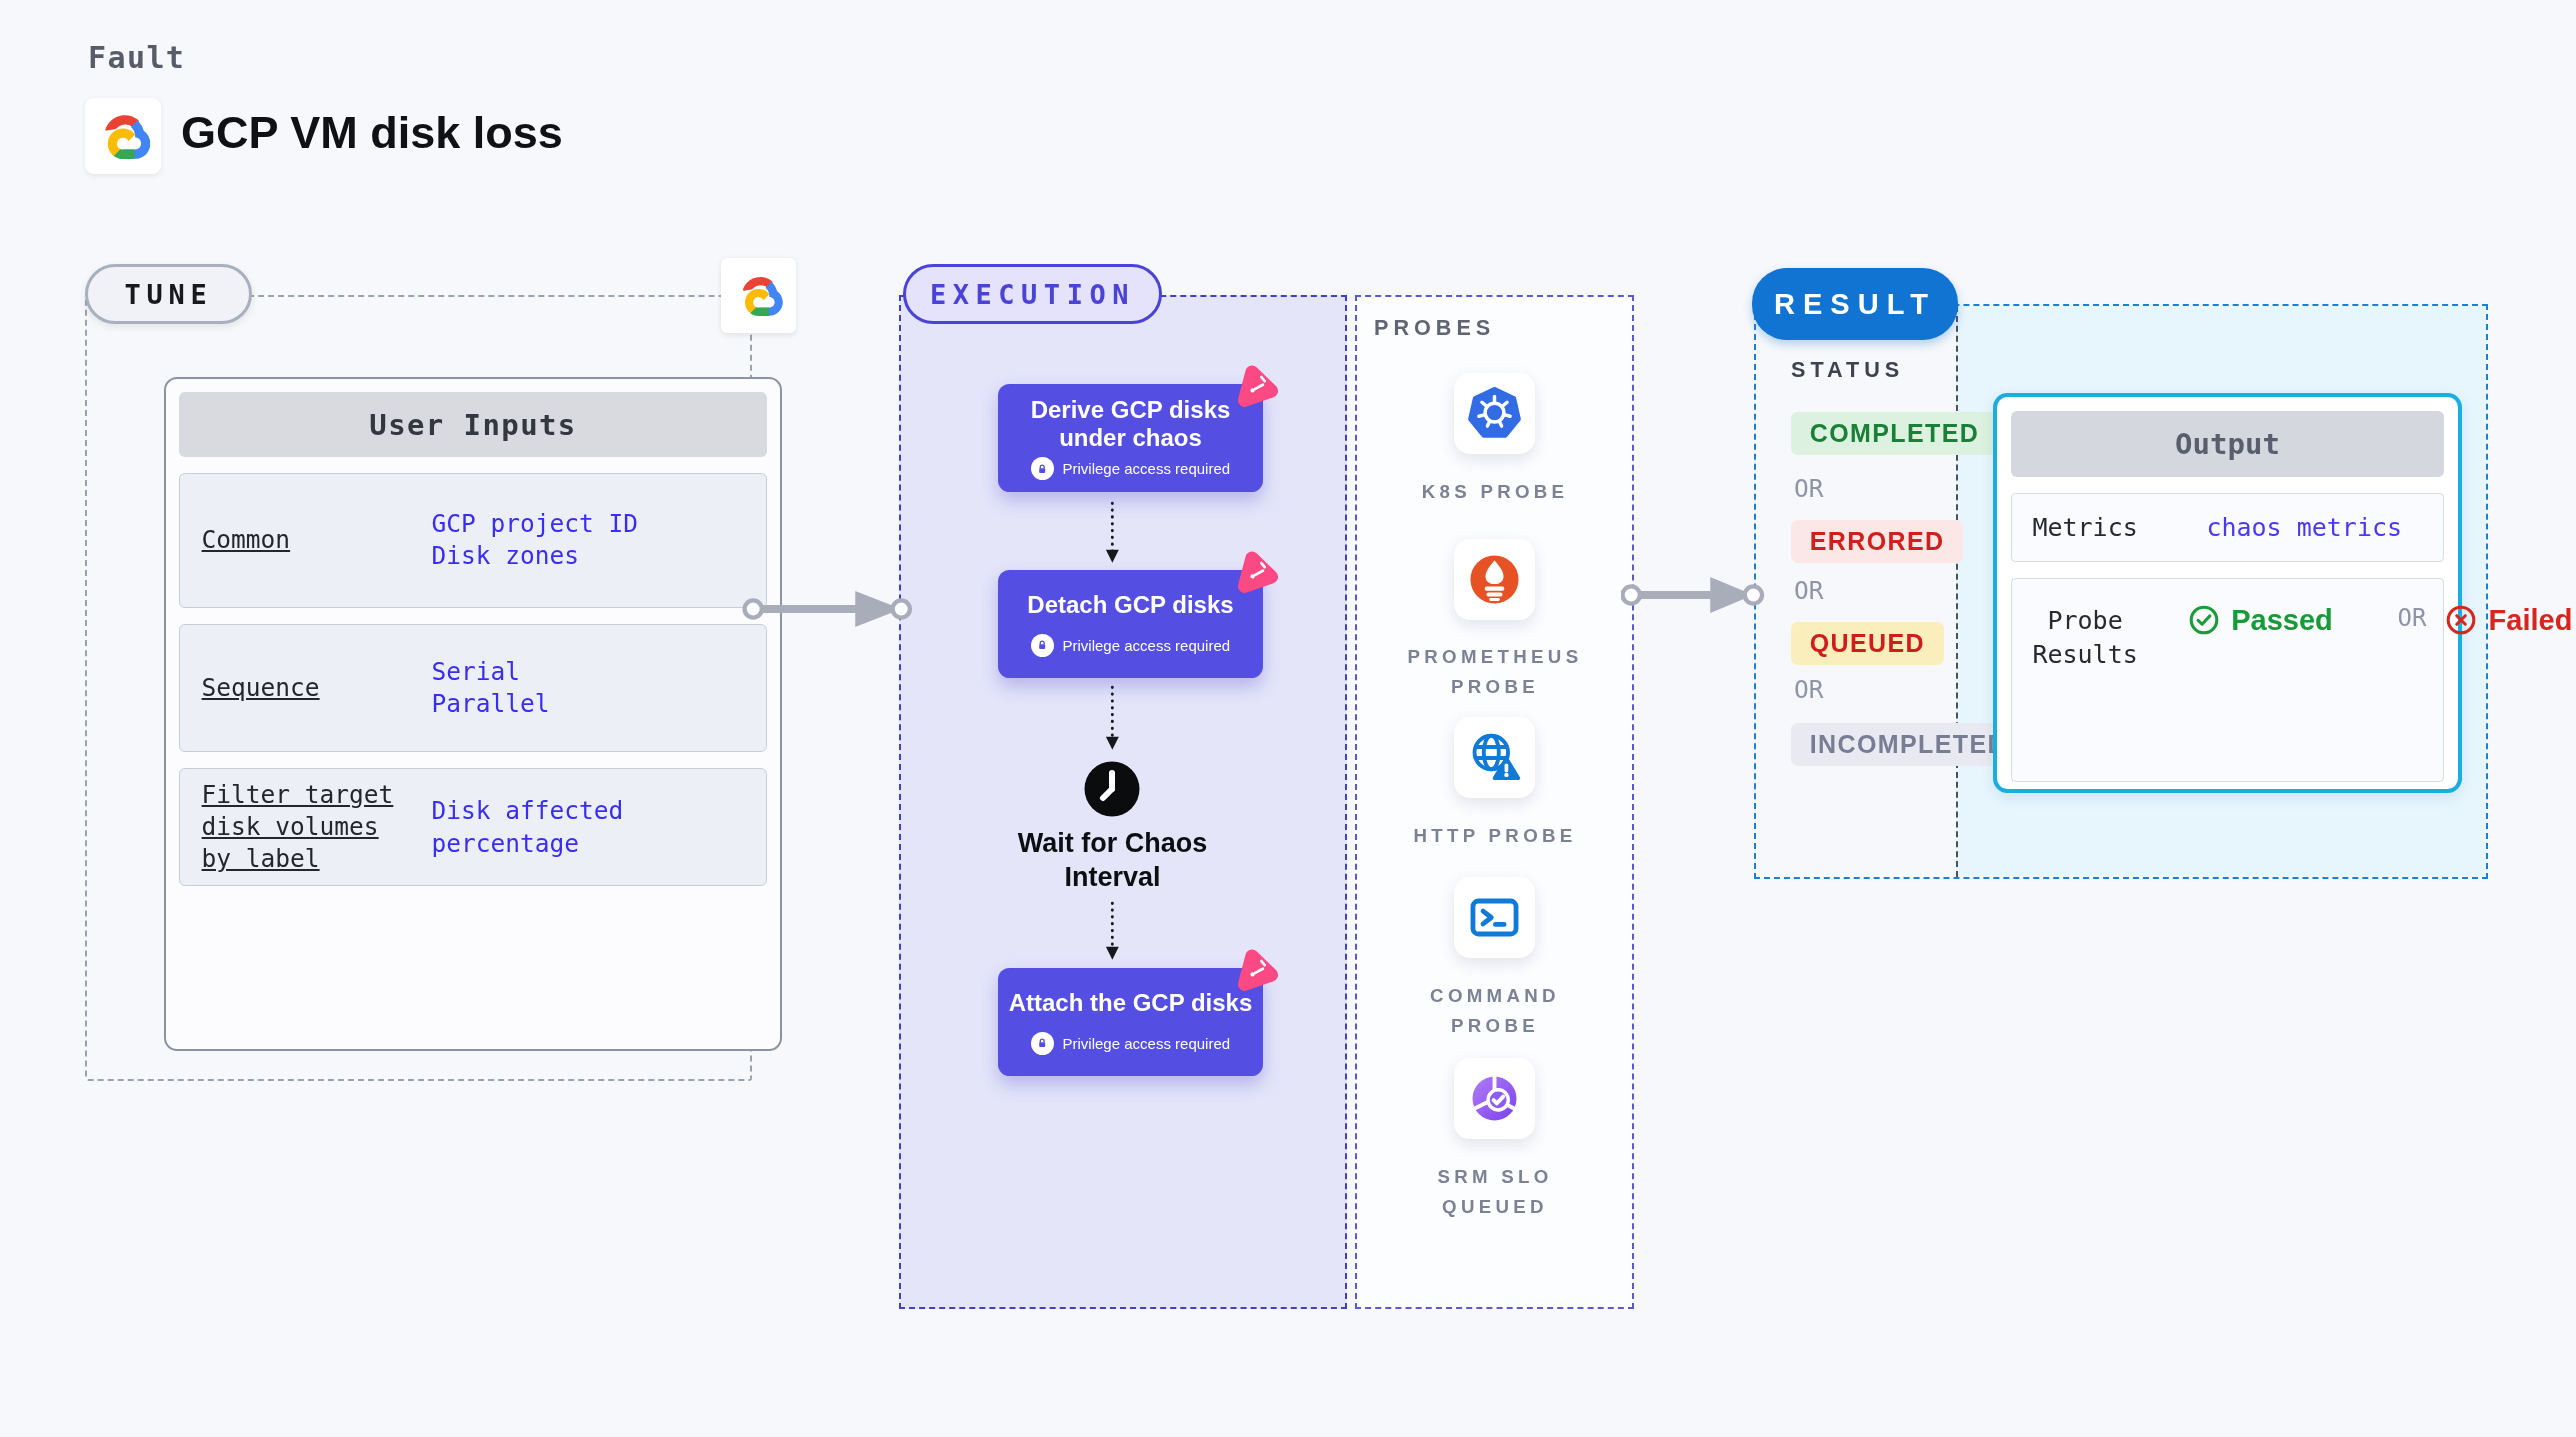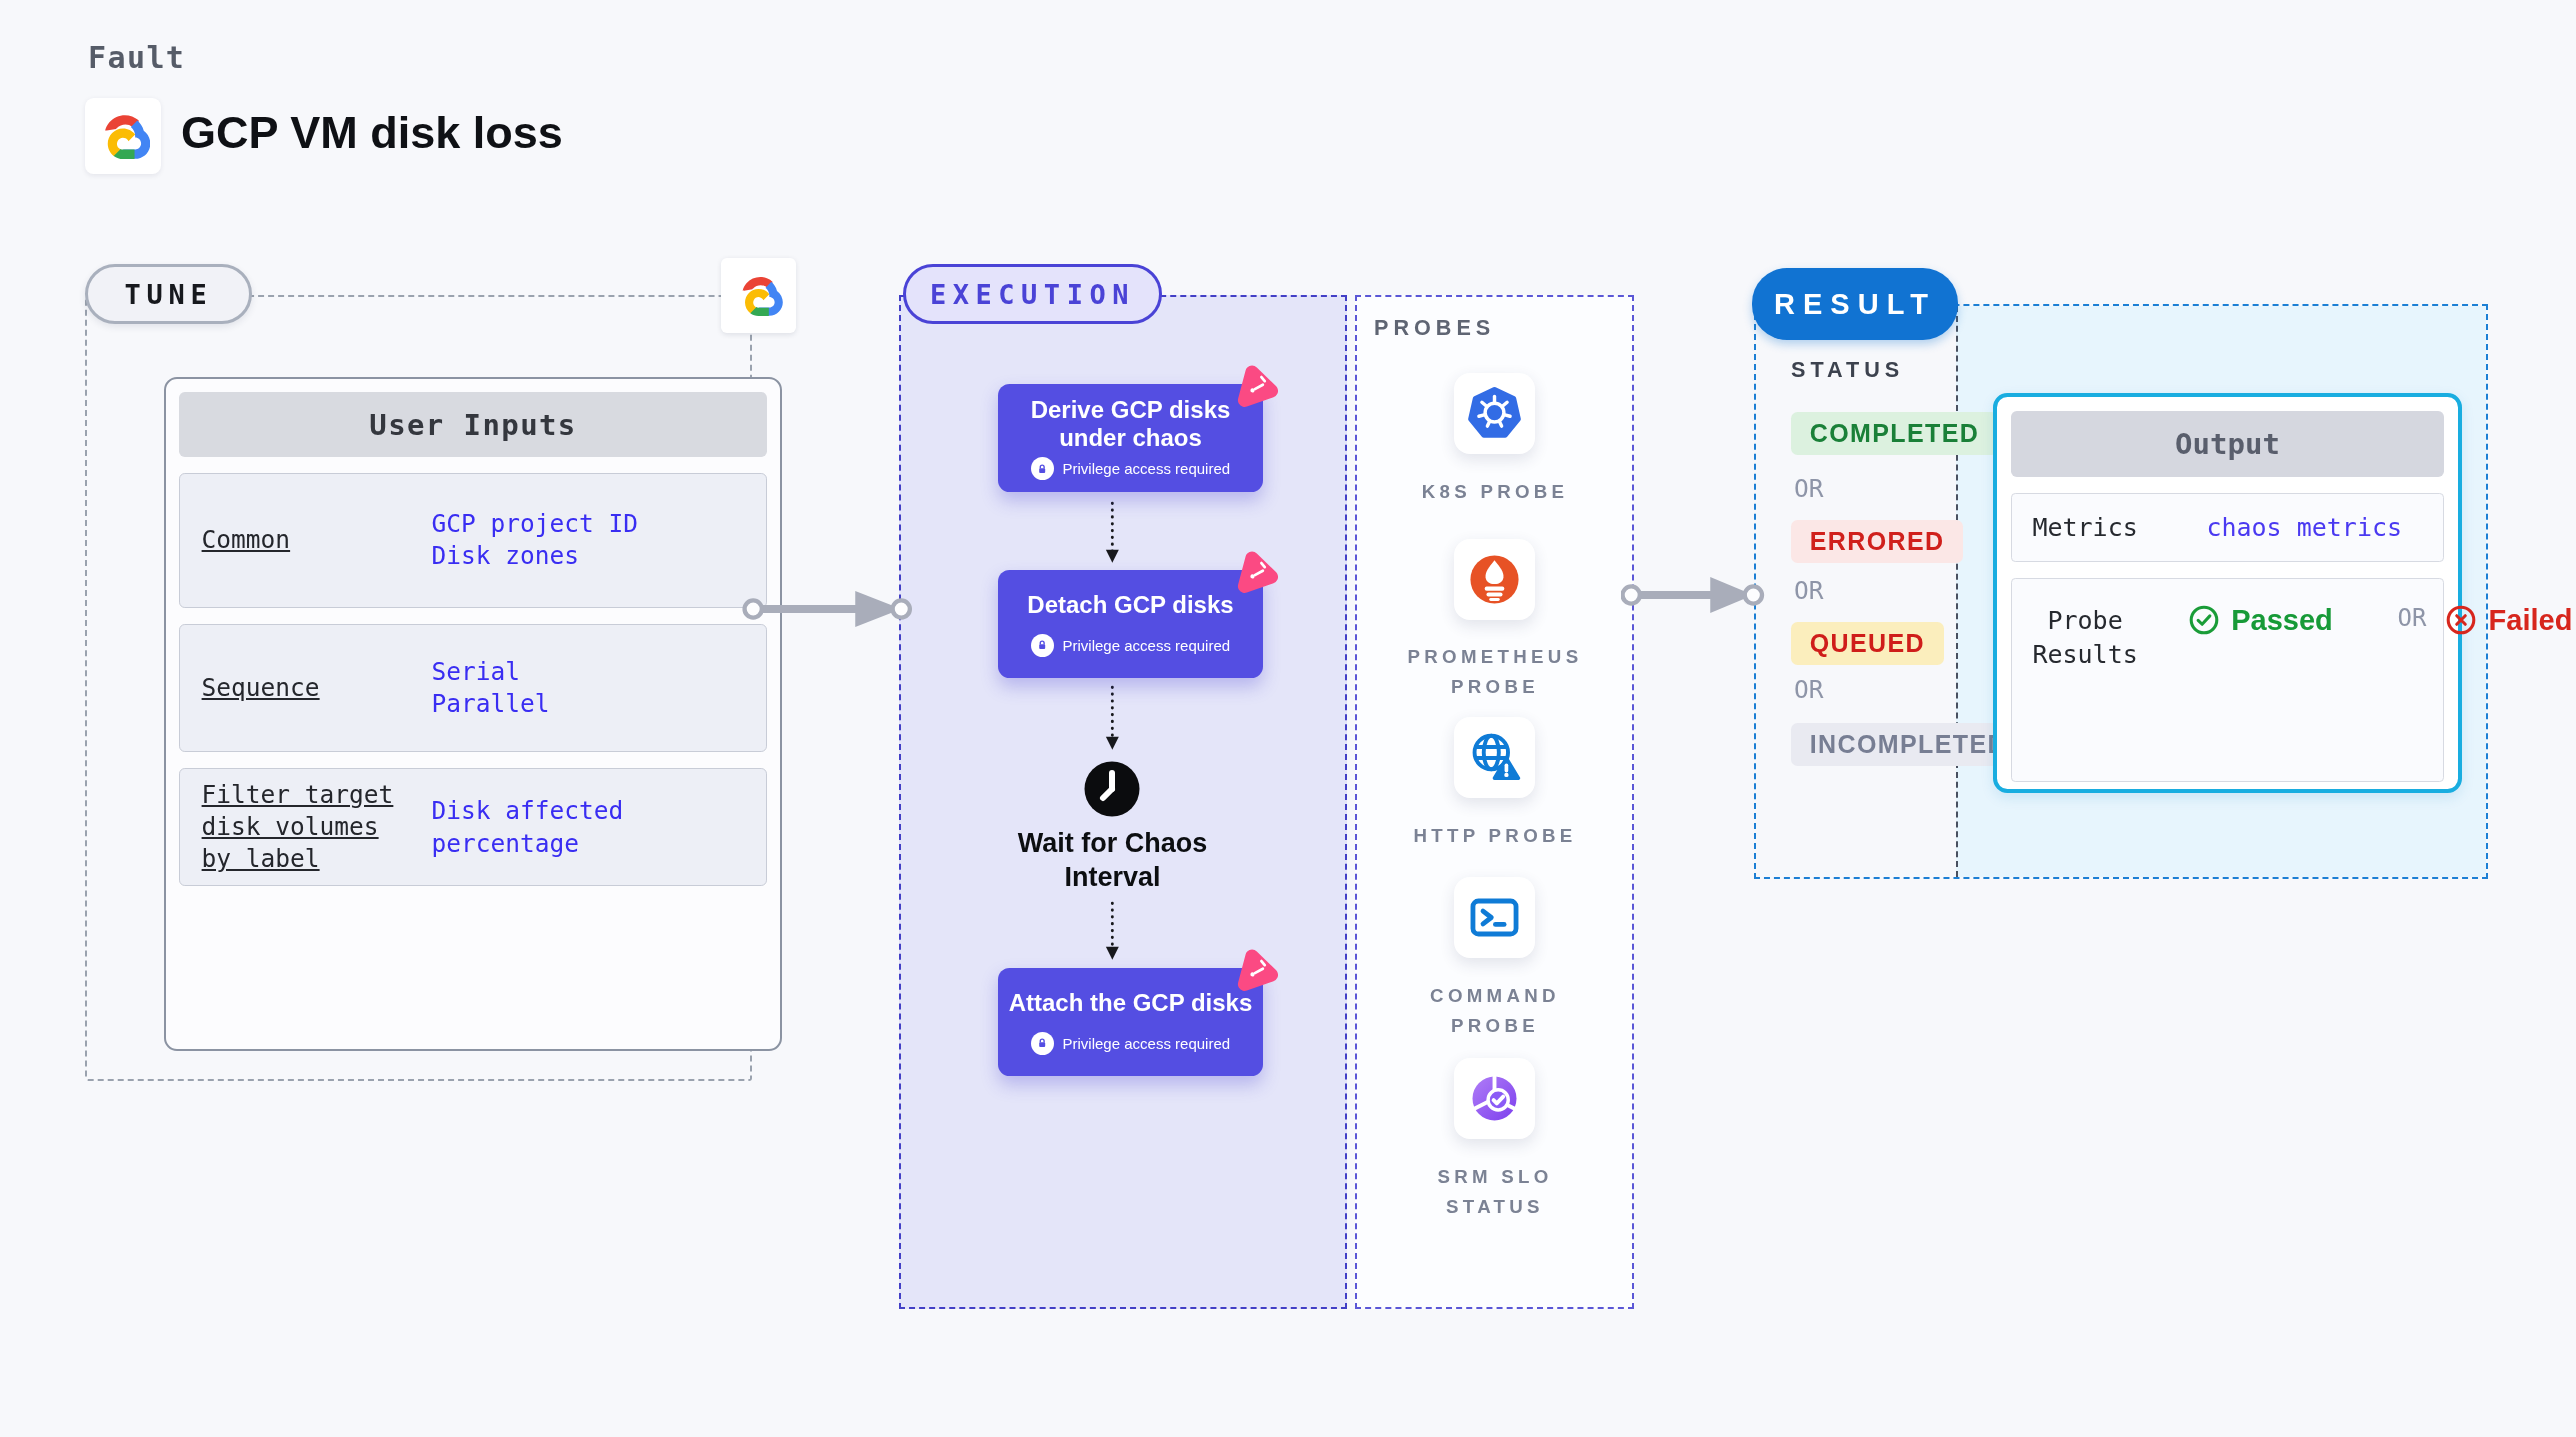--- a/index.html
+++ b/index.html
@@ -425,21 +425,21 @@
     <circle cx="12" cy="12" r="9.6" fill="url(#sloGrad)"></circle>
     <g stroke="#ffffff" stroke-width="1.7" stroke-linecap="round">
       <line x1="12" y1="12" x2="12" y2="2.6"></line>
       <line x1="12" y1="12" x2="3.4" y2="16.4"></line>
       <line x1="12" y1="12" x2="20.6" y2="16.4"></line>
     </g>
     <circle cx="13.6" cy="12.6" r="4.4" fill="#8b5cf6" stroke="#ffffff" stroke-width="1.5"></circle>
     <path d="M11.6 12.7 L13 14.1 L15.8 11.2" fill="none" stroke="#ffffff" stroke-width="1.7" stroke-linecap="round" stroke-linejoin="round"></path>
   </svg>
 </div>
-<div class="probe-label" style="top:1162px;">SRM SLO STATUS</div>
+<div class="probe-label" style="top:1162px;">SRM SLO QUEUED</div>
 
 <svg class="flow-arrow" style="left:1621px; top:572px;" width="144" height="46" viewBox="0 0 200 64">
   <line x1="14" y1="32" x2="132" y2="32" stroke="#a9adba" stroke-width="11"></line>
   <polygon points="124,7 184,32 124,57" fill="#a9adba"></polygon>
   <circle cx="14" cy="32" r="12" fill="#fdfdfe" stroke="#a9adba" stroke-width="6"></circle>
   <circle cx="184" cy="32" r="12" fill="#fdfdfe" stroke="#a9adba" stroke-width="6"></circle>
 </svg>
 
 <div class="result-panel">
   <div class="result-output-zone"></div>

